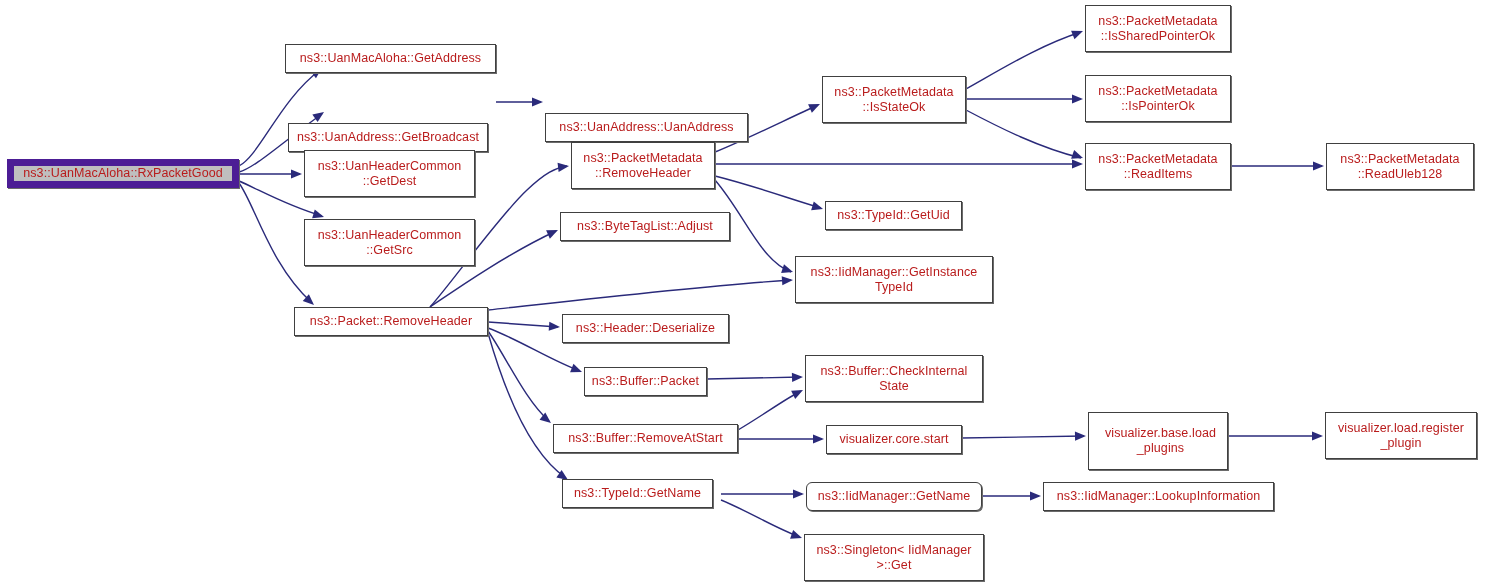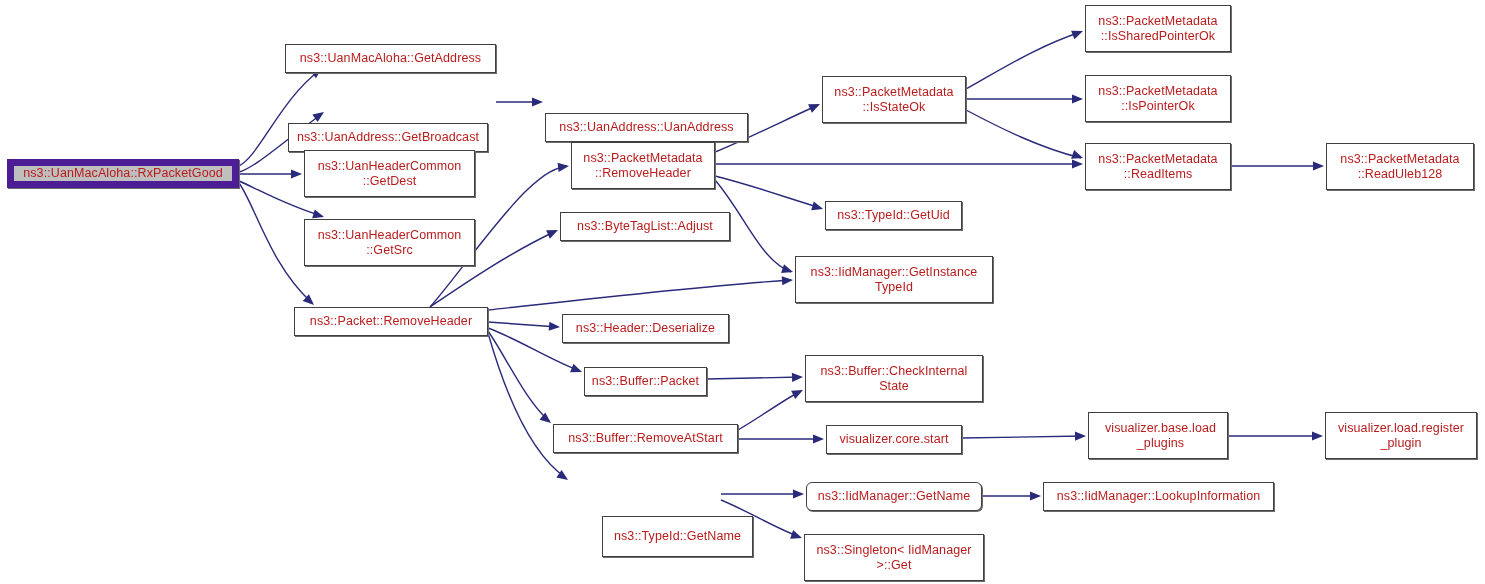--- a/index.html
+++ b/index.html
@@ -111,38 +111,38 @@
 ::GetDest</div>
       <div class="node" style="left: 304px; top: 219px; width: 171px; height: 47px;">ns3::UanHeaderCommon
 ::GetSrc</div>
       <div class="node" style="left: 571px; top: 142px; width: 144px; height: 47px;">ns3::PacketMetadata
 ::RemoveHeader</div>
       <div class="node" style="left: 560px; top: 212px; width: 170px; height: 29px;">ns3::ByteTagList::Adjust</div>
       <div class="node" style="left: 294px; top: 307px; width: 194px; height: 29px;">ns3::Packet::RemoveHeader</div>
       <div class="node" style="left: 562px; top: 314px; width: 167px; height: 29px;">ns3::Header::Deserialize</div>
       <div class="node" style="left: 584px; top: 367px; width: 123px; height: 29px;">ns3::Buffer::Packet</div>
       <div class="node" style="left: 553px; top: 424px; width: 185px; height: 29px;">ns3::Buffer::RemoveAtStart</div>
-      <div class="node" style="left: 602px; top: 479px; width: 151px; height: 41px; margin-top: 37px;">ns3::TypeId::GetName</div>
+      <div class="node" style="left: 562px; top: 479px; width: 151px; height: 29px;">ns3::TypeId::GetName</div>
       <div class="node" style="left: 822px; top: 76px; width: 144px; height: 47px;">ns3::PacketMetadata
 ::IsStateOk</div>
       <div class="node" style="left: 825px; top: 201px; width: 137px; height: 29px;">ns3::TypeId::GetUid</div>
       <div class="node" style="left: 795px; top: 256px; width: 198px; height: 47px;">ns3::IidManager::GetInstance
 TypeId</div>
       <div class="node" style="left: 1085px; top: 5px; width: 146px; height: 47px;">ns3::PacketMetadata
 ::IsSharedPointerOk</div>
       <div class="node" style="left: 1085px; top: 75px; width: 146px; height: 47px;">ns3::PacketMetadata
 ::IsPointerOk</div>
       <div class="node" style="left: 1085px; top: 143px; width: 146px; height: 47px;">ns3::PacketMetadata
 ::ReadItems</div>
       <div class="node" style="left: 1326px; top: 143px; width: 148px; height: 47px;">ns3::PacketMetadata
 ::ReadUleb128</div>
       <div class="node" style="left: 805px; top: 355px; width: 178px; height: 47px;">ns3::Buffer::CheckInternal
 State</div>
       <div class="node" style="left: 826px; top: 425px; width: 136px; height: 29px;">visualizer.core.start</div>
-      <div class="node" style="left: 1088px; top: 412px; width: 140px; height: 47px; padding-left: 8px;">visualizer.base.load
+      <div class="node" style="left: 1088px; top: 412px; width: 140px; height: 58px; padding-left: 8px;">visualizer.base.load
 _plugins</div>
       <div class="node" style="left: 1325px; top: 412px; width: 152px; height: 47px;">visualizer.load.register
 _plugin</div>
       <div class="node" style="left: 806px; top: 482px; width: 176px; height: 29px; border-radius: 6px;">ns3::IidManager::GetName</div>
       <div class="node" style="left: 1043px; top: 482px; width: 231px; height: 29px;">ns3::IidManager::LookupInformation</div>
       <div class="node" style="left: 804px; top: 534px; width: 180px; height: 47px;">ns3::Singleton&lt; IidManager
 &gt;::Get</div>
     </div>
 </div>
 

